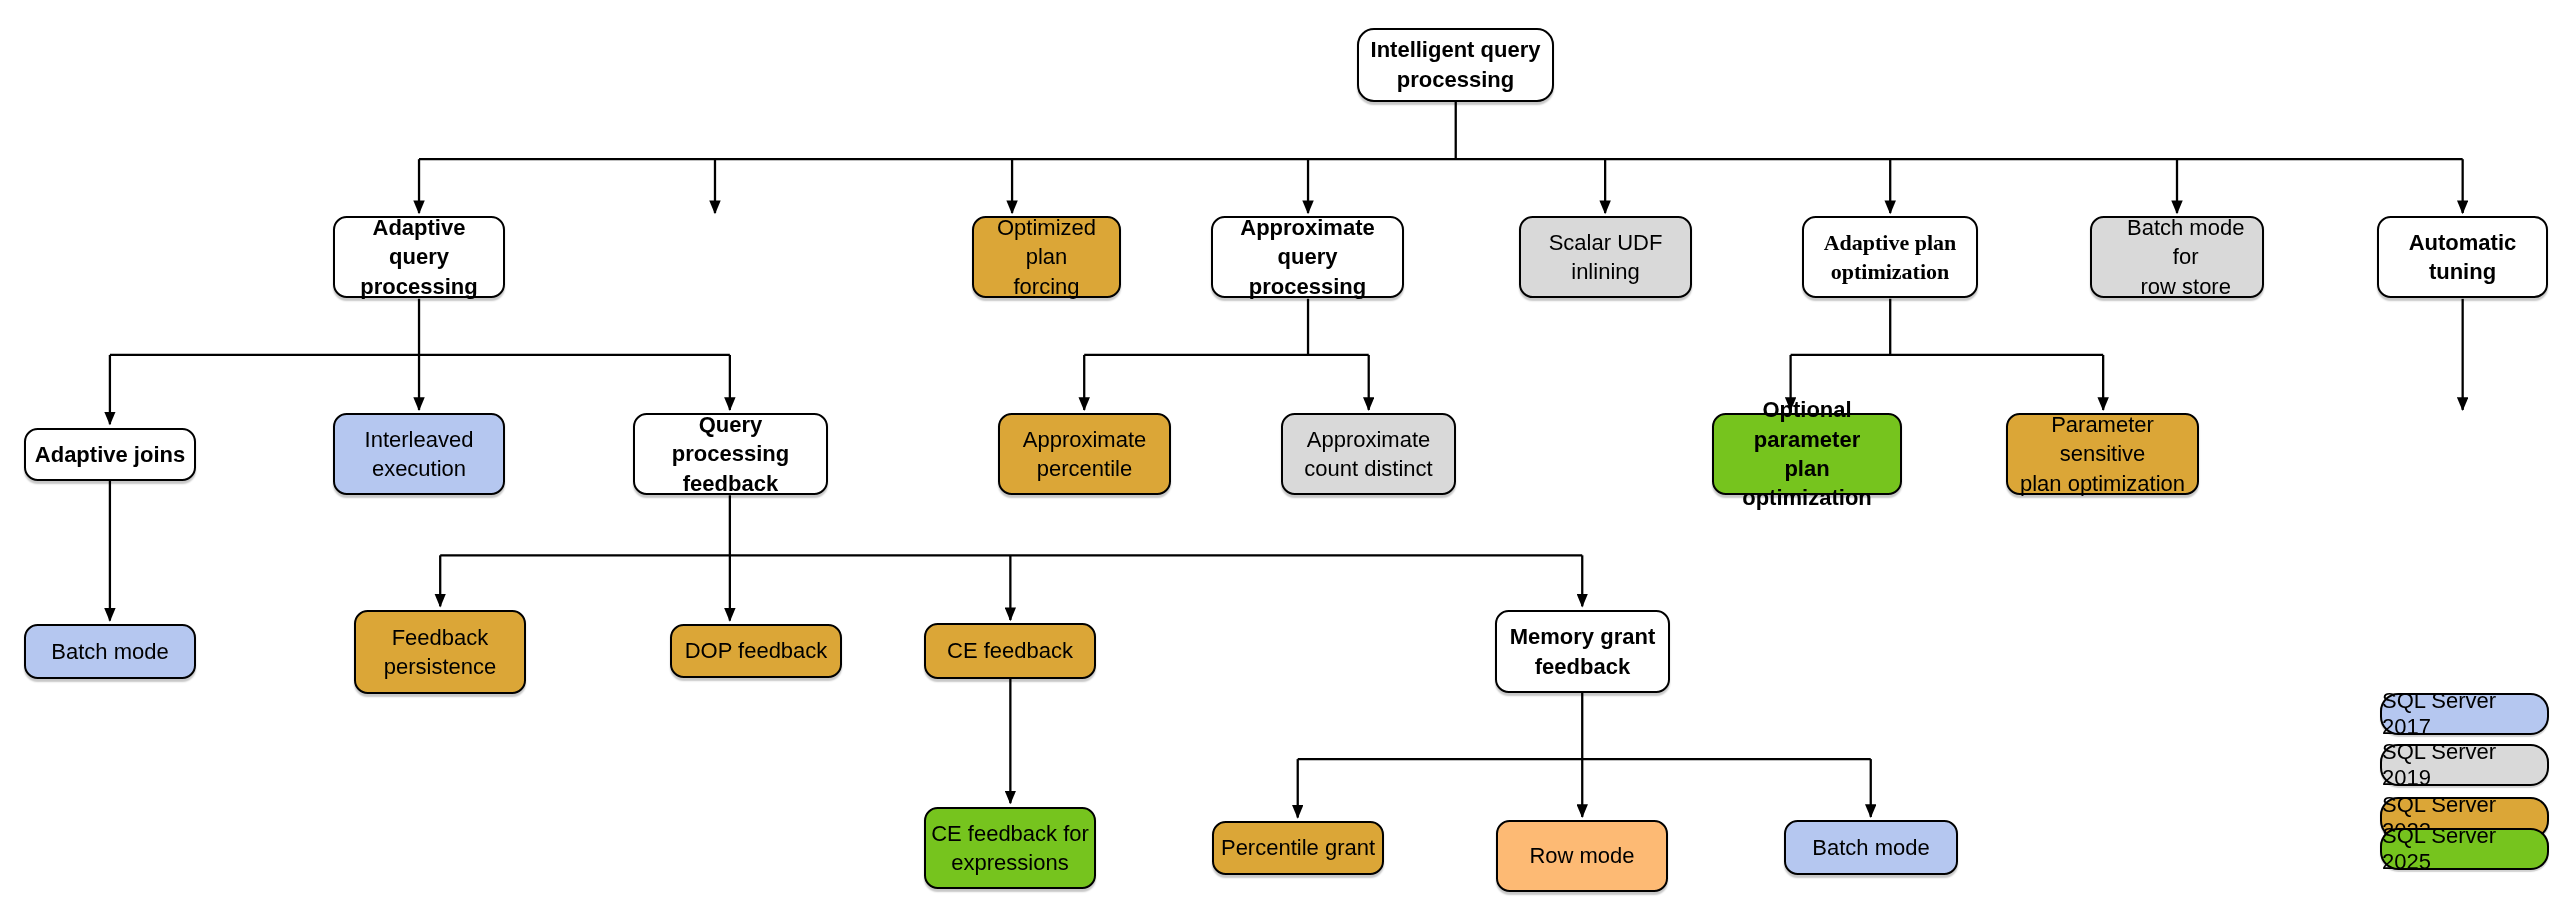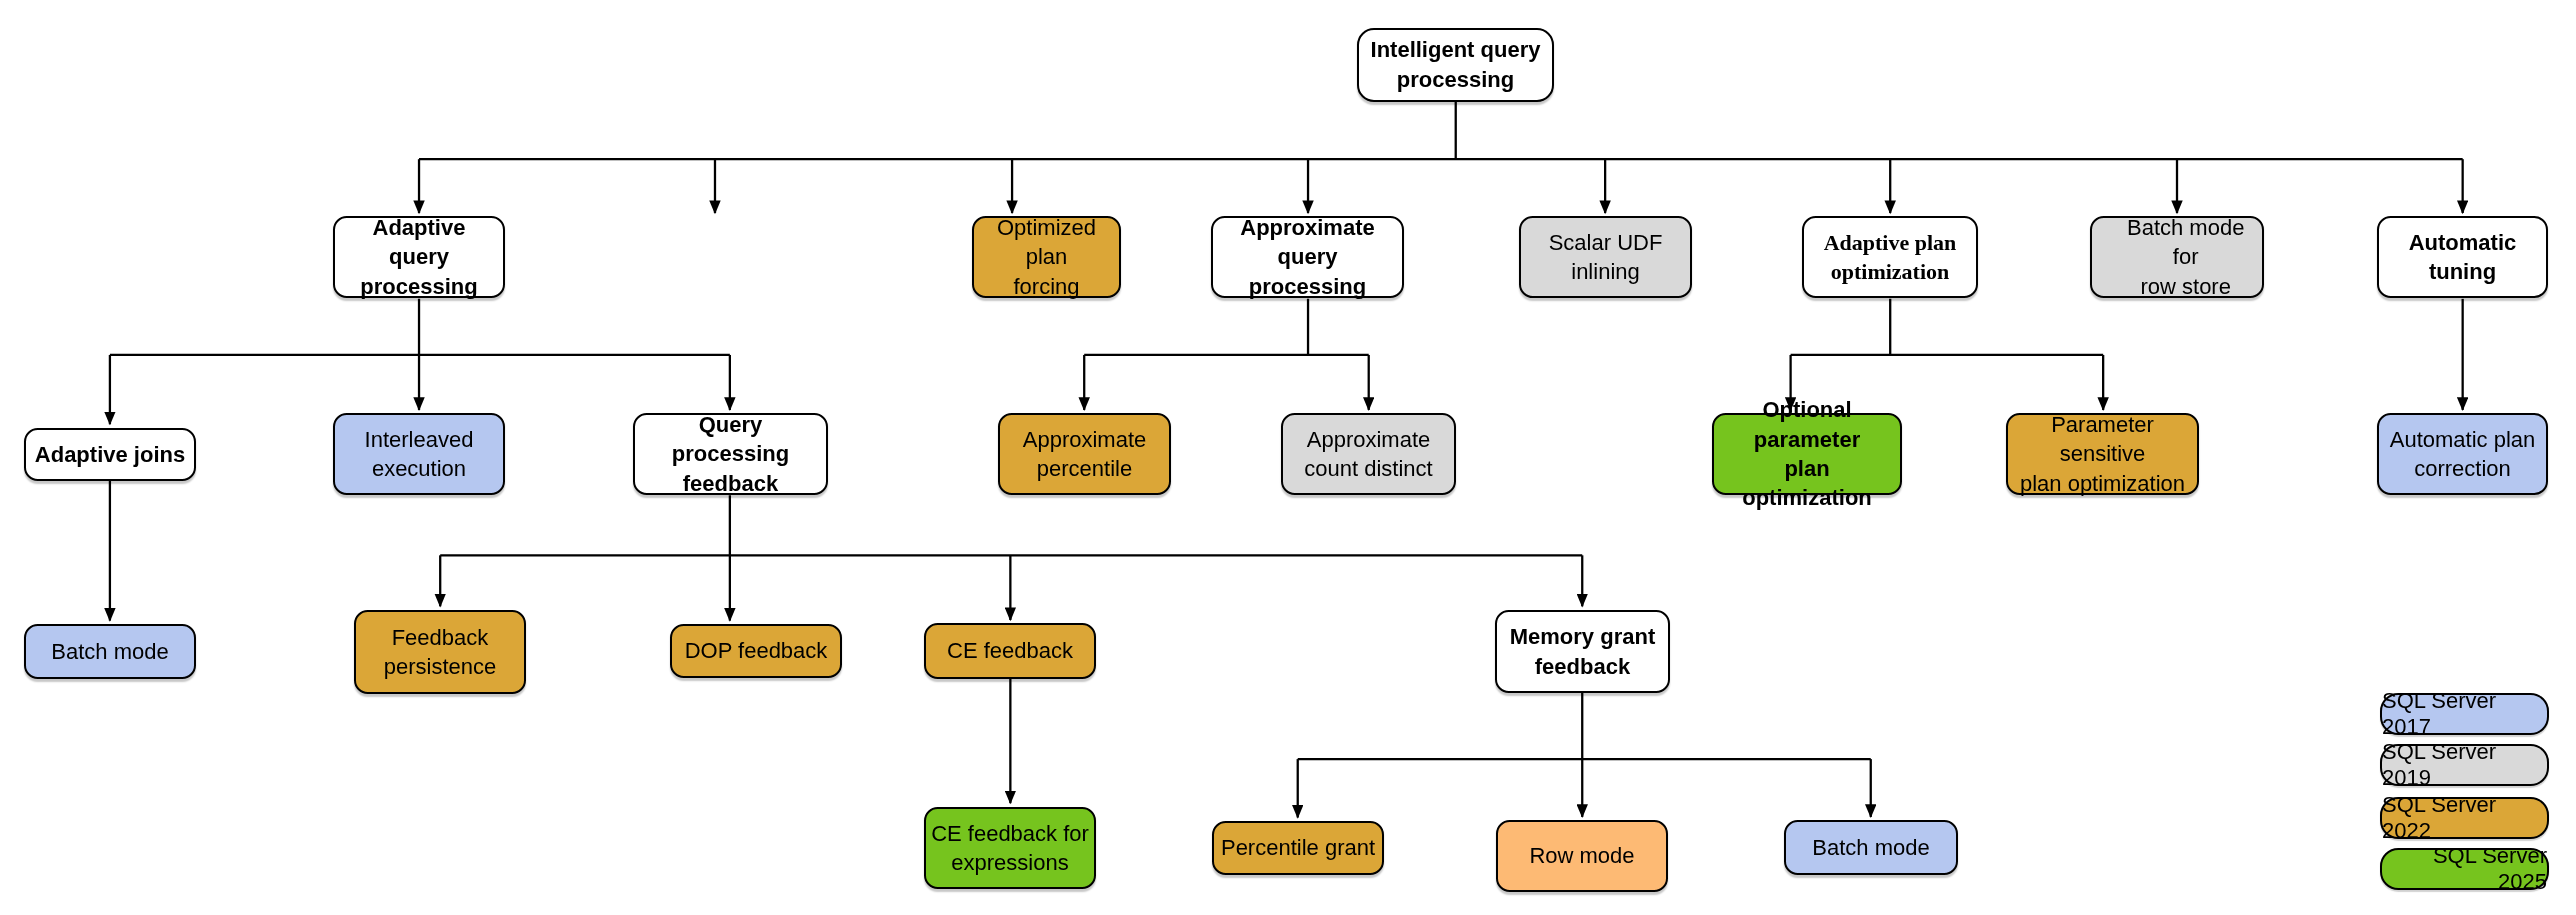--- a/index.html
+++ b/index.html
@@ -115,36 +115,34 @@
   <div class="node bold" style="left: 633px; top: 413px; width: 195px; height: 82px; background-color: rgb(255, 255, 255);">Query processing
 feedback</div>
   <div class="node" style="left: 998px; top: 413px; width: 173px; height: 82px; background-color: rgb(219, 166, 55);">Approximate
 percentile</div>
   <div class="node" style="left: 1281px; top: 413px; width: 175px; height: 82px; background-color: rgb(217, 217, 217);">Approximate
 count distinct</div>
   <div class="node" style="left: 1712px; top: 413px; width: 190px; height: 82px; background-color: rgb(118, 196, 30); font-weight: bold;">Optional parameter
 plan optimization</div>
   <div class="node" style="left: 2006px; top: 413px; width: 193px; height: 82px; background-color: rgb(219, 166, 55);">Parameter sensitive
 plan optimization</div>
-  <div class="node" style="left: 2377px; top: 413px; width: 171px; height: 82px; background-color: rgb(181, 199, 240);">Automatic plan
-correction</div>
 
   <div class="node" style="left: 24px; top: 624px; width: 172px; height: 55px; background-color: rgb(181, 199, 240);">Batch mode</div>
   <div class="node" style="left: 354px; top: 610px; width: 172px; height: 84px; background-color: rgb(219, 166, 55);">Feedback
 persistence</div>
   <div class="node" style="left: 644px; top: 624px; width: 172px; height: 54px; background-color: rgb(219, 166, 55); margin-left: 26px;">DOP feedback</div>
   <div class="node" style="left: 924px; top: 623px; width: 172px; height: 56px; background-color: rgb(219, 166, 55);">CE feedback</div>
   <div class="node bold" style="left: 1495px; top: 610px; width: 175px; height: 83px; background-color: rgb(255, 255, 255);">Memory grant
 feedback</div>
 
   <div class="node" style="left: 924px; top: 807px; width: 172px; height: 82px; background-color: rgb(118, 196, 30);">CE feedback for
 expressions</div>
   <div class="node" style="left: 1212px; top: 821px; width: 172px; height: 54px; background-color: rgb(219, 166, 55);">Percentile grant</div>
   <div class="node" style="left: 1496px; top: 820px; width: 172px; height: 72px; background-color: #fdba74;">Row mode</div>
   <div class="node" style="left: 1784px; top: 820px; width: 174px; height: 55px; background-color: rgb(181, 199, 240);">Batch mode</div>
 
   <div class="legend-chip" style="top: 693px; background-color: rgb(181, 199, 240);">SQL Server 2017</div>
   <div class="legend-chip" style="top: 744px; background-color: rgb(217, 217, 217);">SQL Server 2019</div>
   <div class="legend-chip" style="top: 797px; background-color: rgb(219, 166, 55);">SQL Server 2022</div>
-  <div class="legend-chip" style="top: 848px; background-color: rgb(118, 196, 30); text-align: right;">SQL Server 2025</div>
+  <div class="legend-chip" style="top: 828px; background-color: rgb(118, 196, 30);">SQL Server 2025</div>
 
 </div>
 
 
 </body></html>

